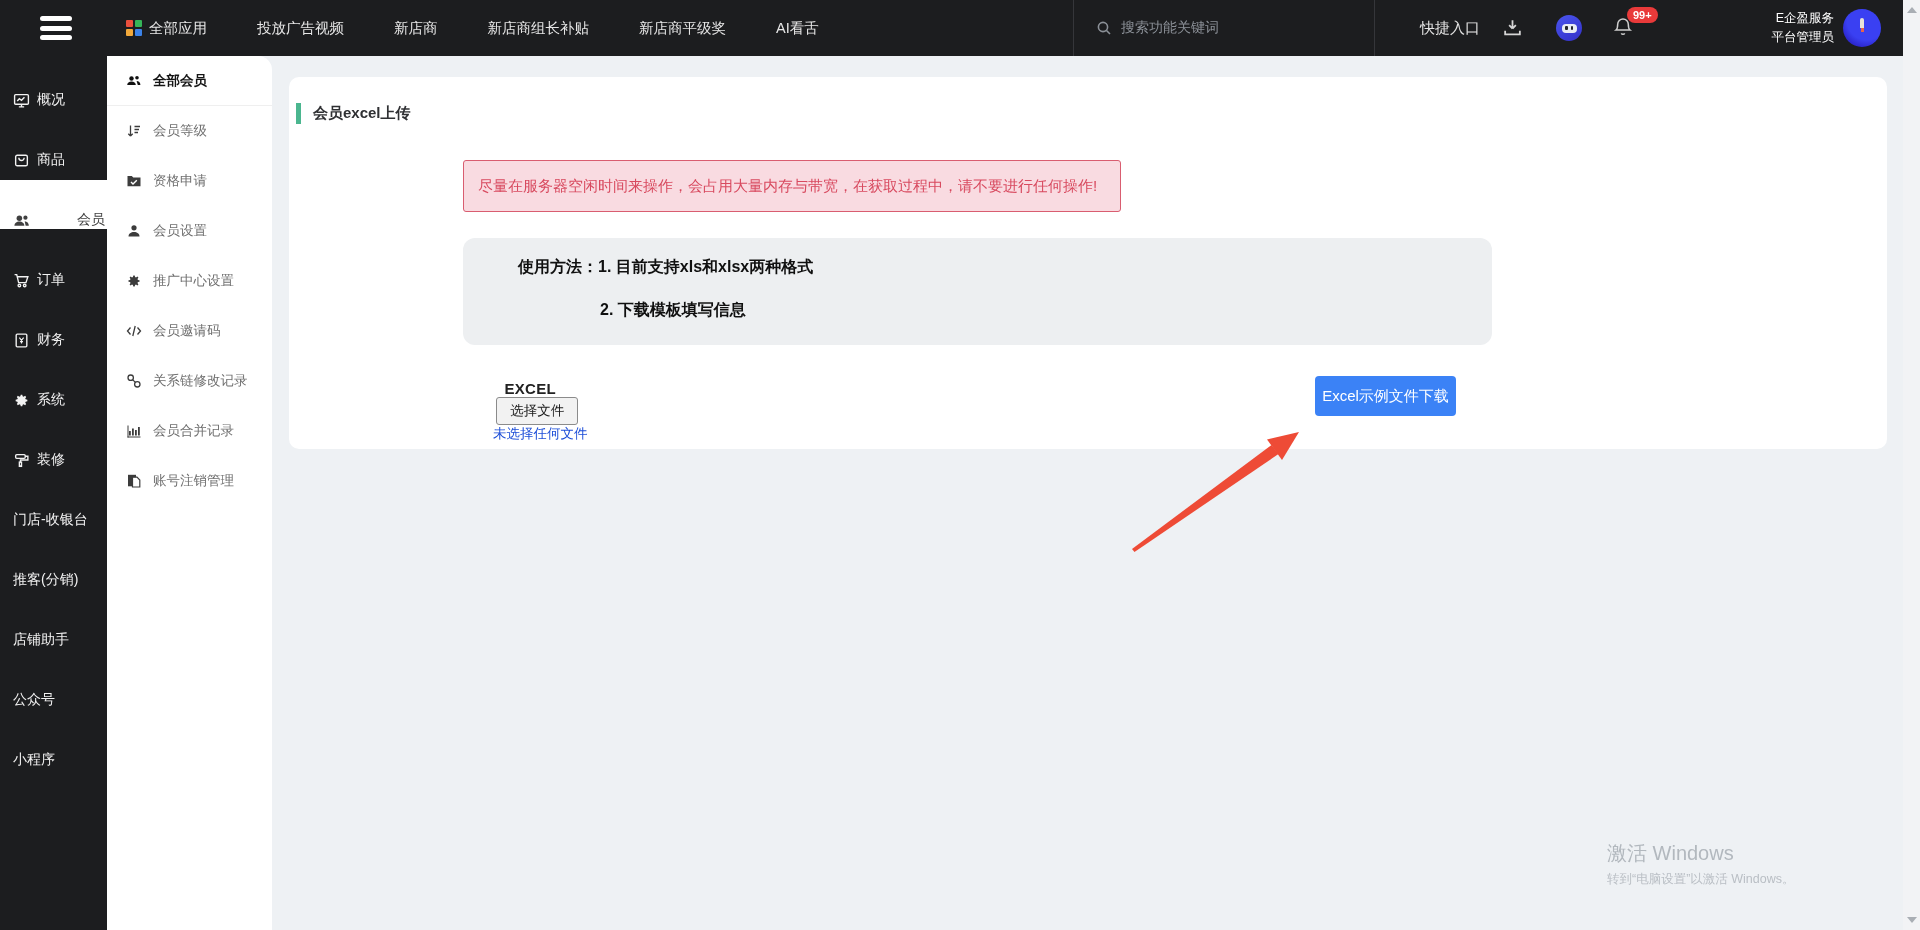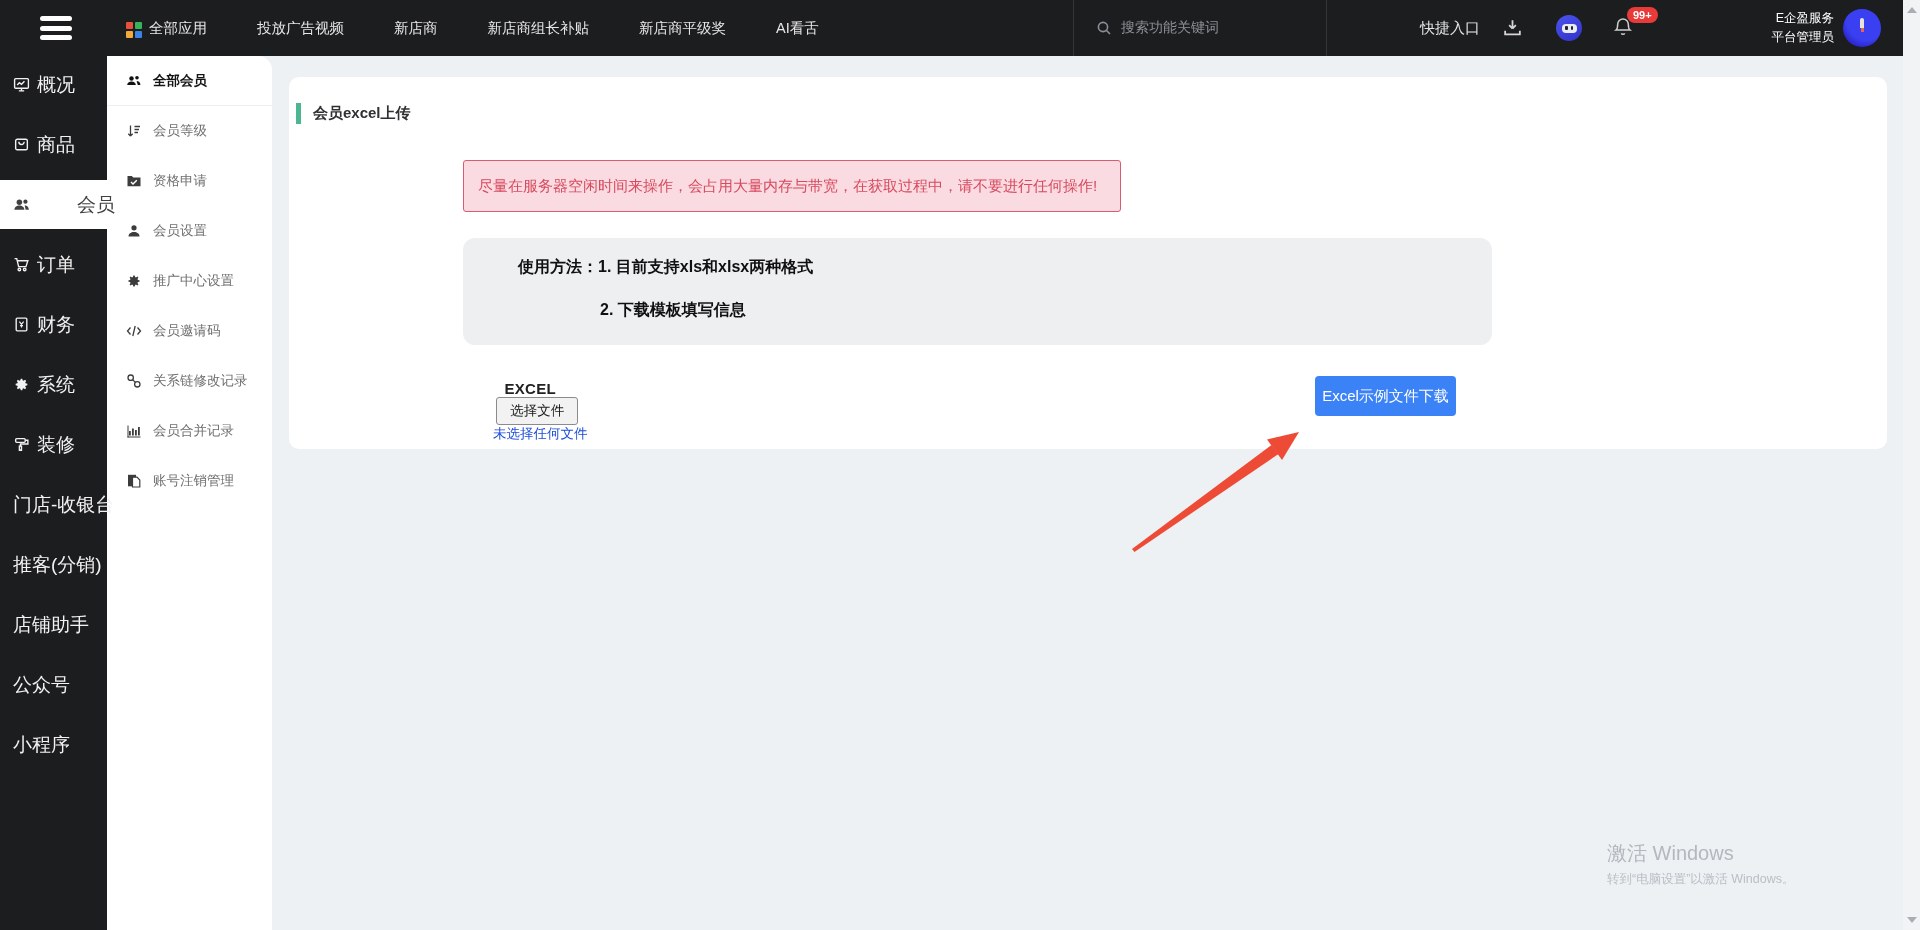--- a/index.html
+++ b/index.html
@@ -7,46 +7,46 @@
   body {
     font-family:"Liberation Sans","DejaVu Sans",sans-serif;
     background:#eef1f4; position:relative; color:#333;
   }
 
   
   .topbar { position:absolute; left:0; top:0; width:1903px; height:56px; background:#1c1d1f; z-index:5; }
   .hamburger { position:absolute; left:40px; top:16px; width:32px; height:24px; display:flex; flex-direction:column; justify-content:space-between; cursor:pointer; }
   .hamburger span { display:block; height:5px; border-radius:3px; background:#fff; }
   .topnav { position:absolute; left:126px; top:0; height:56px; display:flex; align-items:center; gap:50px; }
-  .topnav .navitem { color:#e6e6e6; font-size:14.5px; white-space:nowrap; cursor:pointer; display:flex; align-items:flex-end; gap:7px; }
+  .topnav .navitem { color:#e6e6e6; font-size:14.5px; white-space:nowrap; cursor:pointer; display:flex; align-items:center; gap:7px; }
   .appgrid { width:16px; height:16px; display:grid; grid-template-columns:7px 7px; grid-template-rows:7px 7px; gap:2px; }
   .appgrid i { display:block; border-radius:1px; }
   .appgrid i:nth-child(1){background:#e94f3d;} .appgrid i:nth-child(2){background:#35b558;}
   .appgrid i:nth-child(3){background:#f2a93b;} .appgrid i:nth-child(4){background:#3b82e8;}
 
-  .searchbox { position:absolute; left:1073px; top:0; width:254px; height:56px; border-left:1px solid #35363a; border-right:1px solid #35363a; display:flex; align-items:center; padding-left:22px; gap:9px; color:#8b9097; font-size:14px; cursor:text; }
+  .searchbox { position:absolute; left:1073px; top:0; width:302px; height:56px; border-left:1px solid #35363a; border-right:1px solid #35363a; display:flex; align-items:center; padding-left:22px; gap:9px; color:#8b9097; font-size:14px; cursor:text; }
   .searchbox svg { stroke:#8b9097; }
 
   .quick-entry { position:absolute; left:1420px; top:0; height:56px; display:flex; align-items:center; color:#e3e3e3; font-size:15px; cursor:pointer; }
   .tb-icon { position:absolute; top:17px; cursor:pointer; }
   .dl-icon { left:1502px; }
   .robot { left:1556px; top:15px; width:26px; height:26px; border-radius:50%; background:linear-gradient(150deg,#4a55ee,#3330c8); display:flex; align-items:center; justify-content:center; }
   .robot .face { width:15px; height:9px; background:#e9ecf5; border-radius:4px; display:flex; align-items:center; justify-content:center; gap:3px; }
   .robot .face i { width:2.6px; height:4px; background:#23242b; border-radius:1px; }
   .bell { left:1612px; top:16px; }
   .badge { position:absolute; left:1627px; top:7px; background:#e93a3a; color:#fff; font-size:11px; font-weight:bold; border-radius:9px; padding:2px 6px; line-height:12px; }
   .account { position:absolute; left:1742px; top:9px; width:92px; text-align:right; color:#fff; font-size:12.5px; line-height:19px; cursor:pointer; }
   .avatar { position:absolute; left:1843px; top:9px; width:38px; height:38px; border-radius:50%; background:radial-gradient(circle at 62% 30%,#3a40f2 55%,#2a23c8 80%,#7a4ad8); overflow:hidden; cursor:pointer; }
   .avatar .rocket { position:absolute; left:17px; top:9px; width:4px; height:10px; background:#e8e2d8; border-radius:2px 2px 0 0; }
   .avatar .flame { position:absolute; left:17.5px; top:19px; width:3px; height:4px; background:#e8634a; }
 
   
   .sidebar { position:absolute; left:0; top:56px; width:107px; height:874px; background:#1c1d1f; padding-top:4px; z-index:4; }
   .sidebar ul { list-style:none; }
-  .sidebar li { height:49px; margin-bottom:11px; display:flex; align-items:center; padding-left:13px; gap:7px; color:#f2f2f2; font-size:19px; cursor:pointer; white-space:nowrap; }
+  .sidebar li { height:49px; margin-bottom:11px; display:flex; align-items:flex-end; padding-left:13px; gap:7px; color:#f2f2f2; font-size:14px; cursor:pointer; white-space:nowrap; }
   .sidebar li svg { flex:0 0 auto; }
   .sidebar li.active { background:#fff; color:#404040;gap:47px; }
 
   
   .submenu { position:absolute; left:107px; top:56px; width:165px; height:874px; background:#fff; border-top-right-radius:14px; z-index:3; }
   .submenu ul { list-style:none; }
   .submenu li { height:50px; display:flex; align-items:center; padding-left:19px; gap:11px; color:#6f6f6f; font-size:13.5px; cursor:pointer; white-space:nowrap; }
   .submenu li svg { color:#3c3c3c; flex:0 0 auto; }
   .submenu li.active { color:#141414; font-weight:bold; border-bottom:1px solid #efefef; }
   .submenu li.active svg { color:#111; }

